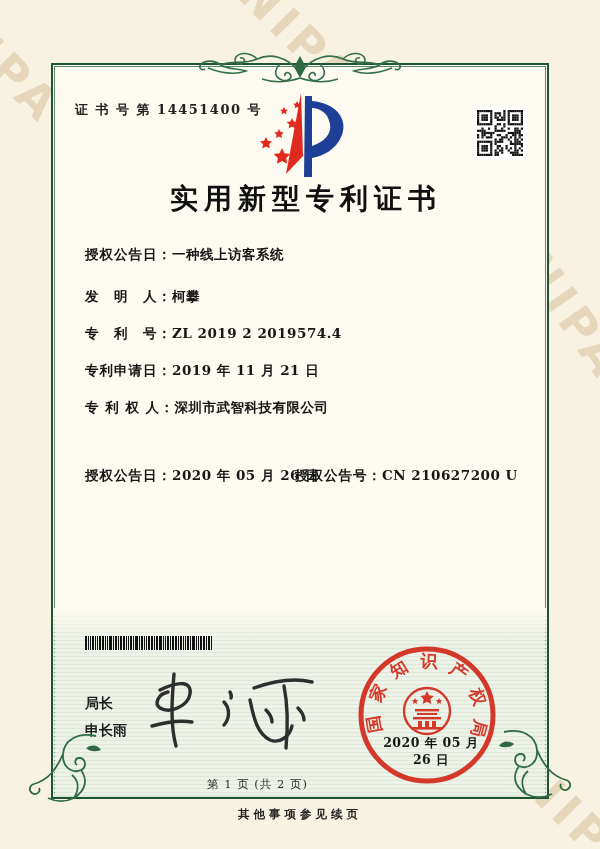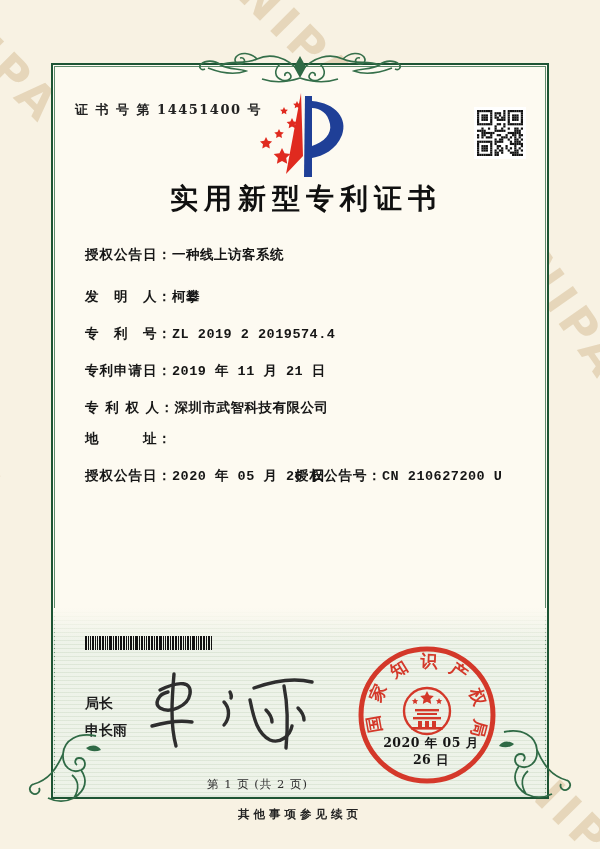--- a/index.html
+++ b/index.html
@@ -56,21 +56,21 @@
     font-size:13px; font-weight:600; letter-spacing:1.5px; color:#222;
   }
 
   .title {
     left:6px; top:180px; width:600px; text-align:center;
     font-size:28px; font-weight:700; letter-spacing:6px; color:#101010;
   }
 
   .field-row { left:85px; width:460px; font-size:13.5px; font-weight:600; color:#161616; }
   .field-label { white-space:pre; letter-spacing:1px; }
-  .field-value { white-space:pre-line; letter-spacing:0.5px;font-family:Liberation Mono, monospace; }
+  .field-value { white-space:pre-line; letter-spacing:0.5px; }
   .addr-wrap { display:flex; }
   .addr-wrap .field-value { display:inline-block; max-width:360px; }
 
   .body-text {
     left:85px; top:497px; width:432px;
     font-size:12.8px; line-height:24.5px; letter-spacing:0.6px;
     text-align:justify; color:#242424; font-weight:500;
   }
   .body-text p { text-indent:2em; }
 
@@ -420,21 +420,20 @@
 <div class="abs z3 field-row" style="top:325px;">
   <span class="field-label">专　利　号：</span><span class="field-value">ZL 2019 2 2019574.4</span>
 </div>
 <div class="abs z3 field-row" style="top:362px;">
   <span class="field-label">专利申请日：</span><span class="field-value">2019 年 11 月 21 日</span>
 </div>
 <div class="abs z3 field-row" style="top:399px;">
   <span class="field-label">专 利 权 人：</span><span class="field-value">深圳市武智科技有限公司</span>
 </div>
 <div class="abs z3 field-row addr-wrap" style="top:430px;">
-  <span class="field-label">地　　　址：</span>
 </div>
 <div class="abs z3 field-row" style="top:467px;">
   <span class="field-label">授权公告日：</span><span class="field-value">2020 年 05 月 26 日</span>
   <span style="position:absolute; left:210px; white-space:nowrap;">
     <span class="field-label">授权公告号：</span><span class="field-value">CN 210627200 U</span>
   </span>
 </div>
 
 <div class="abs z3 body-text">
 </div>

